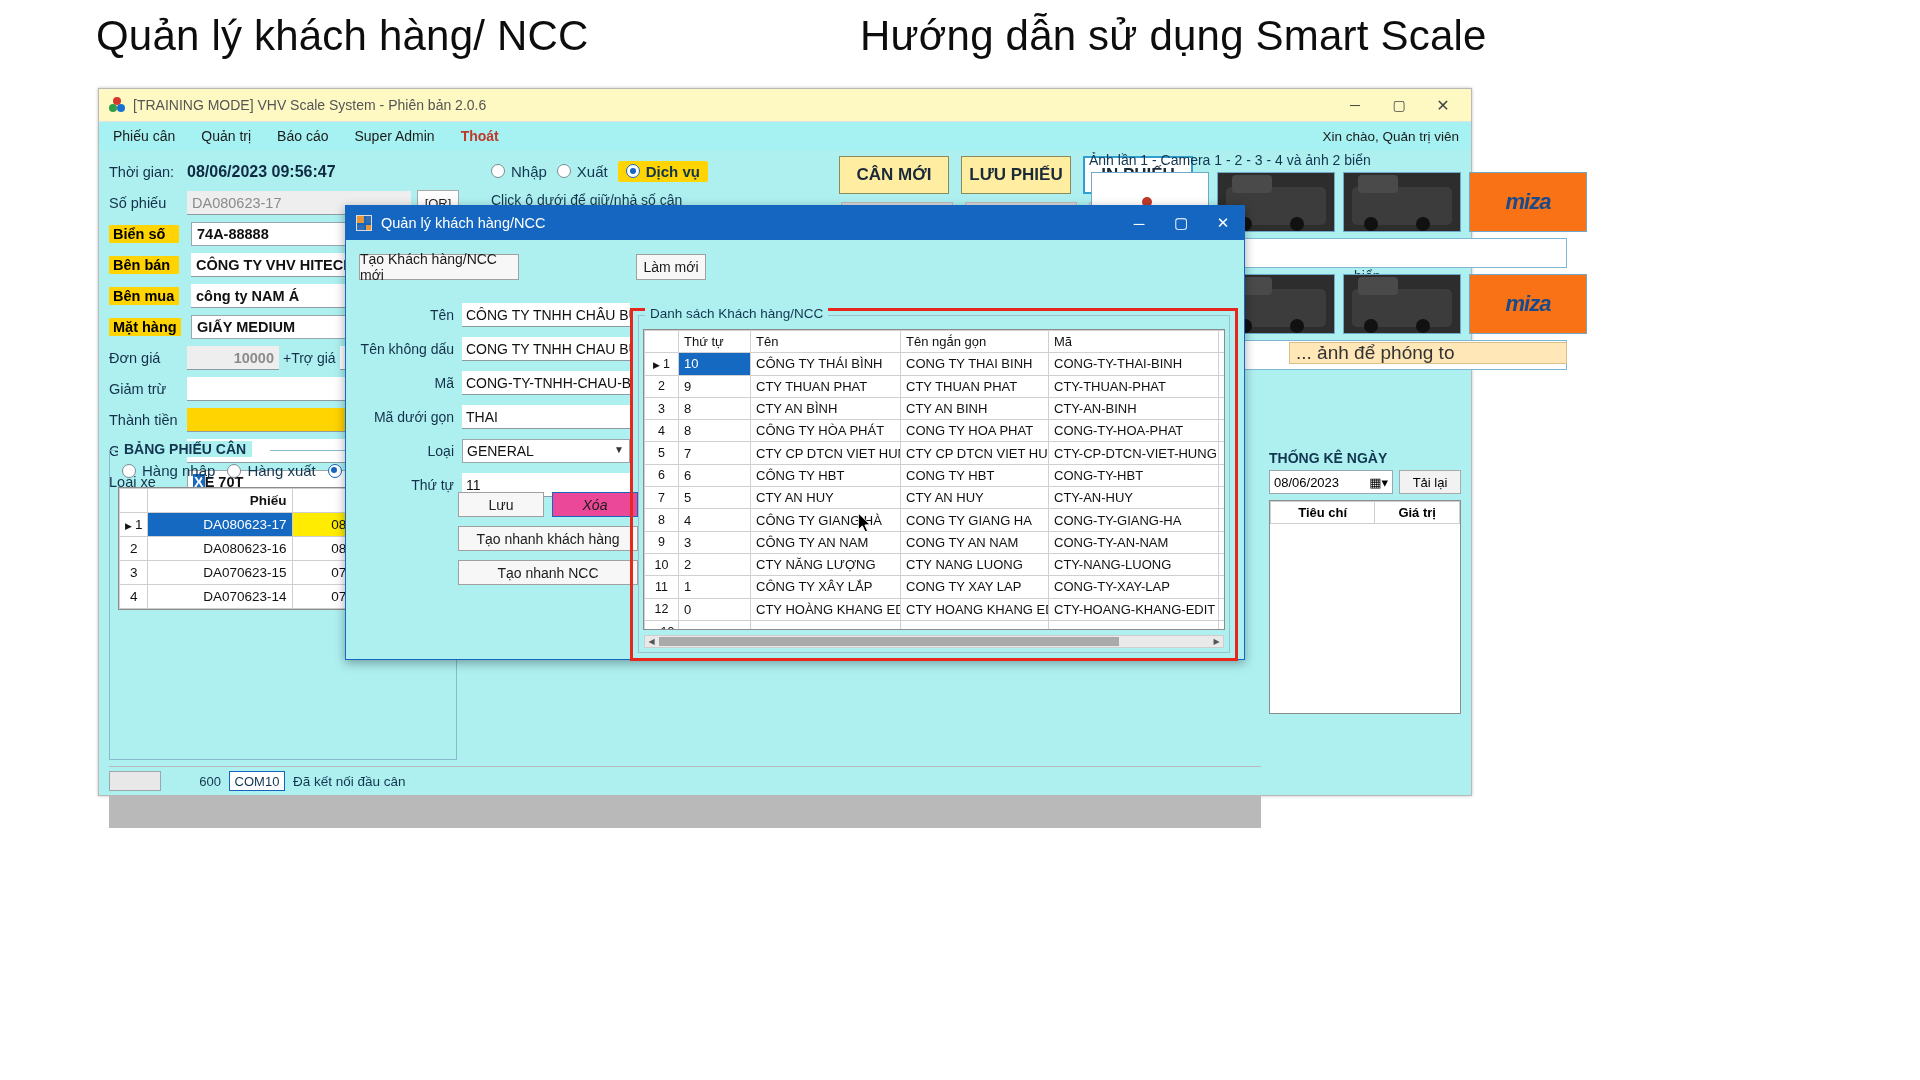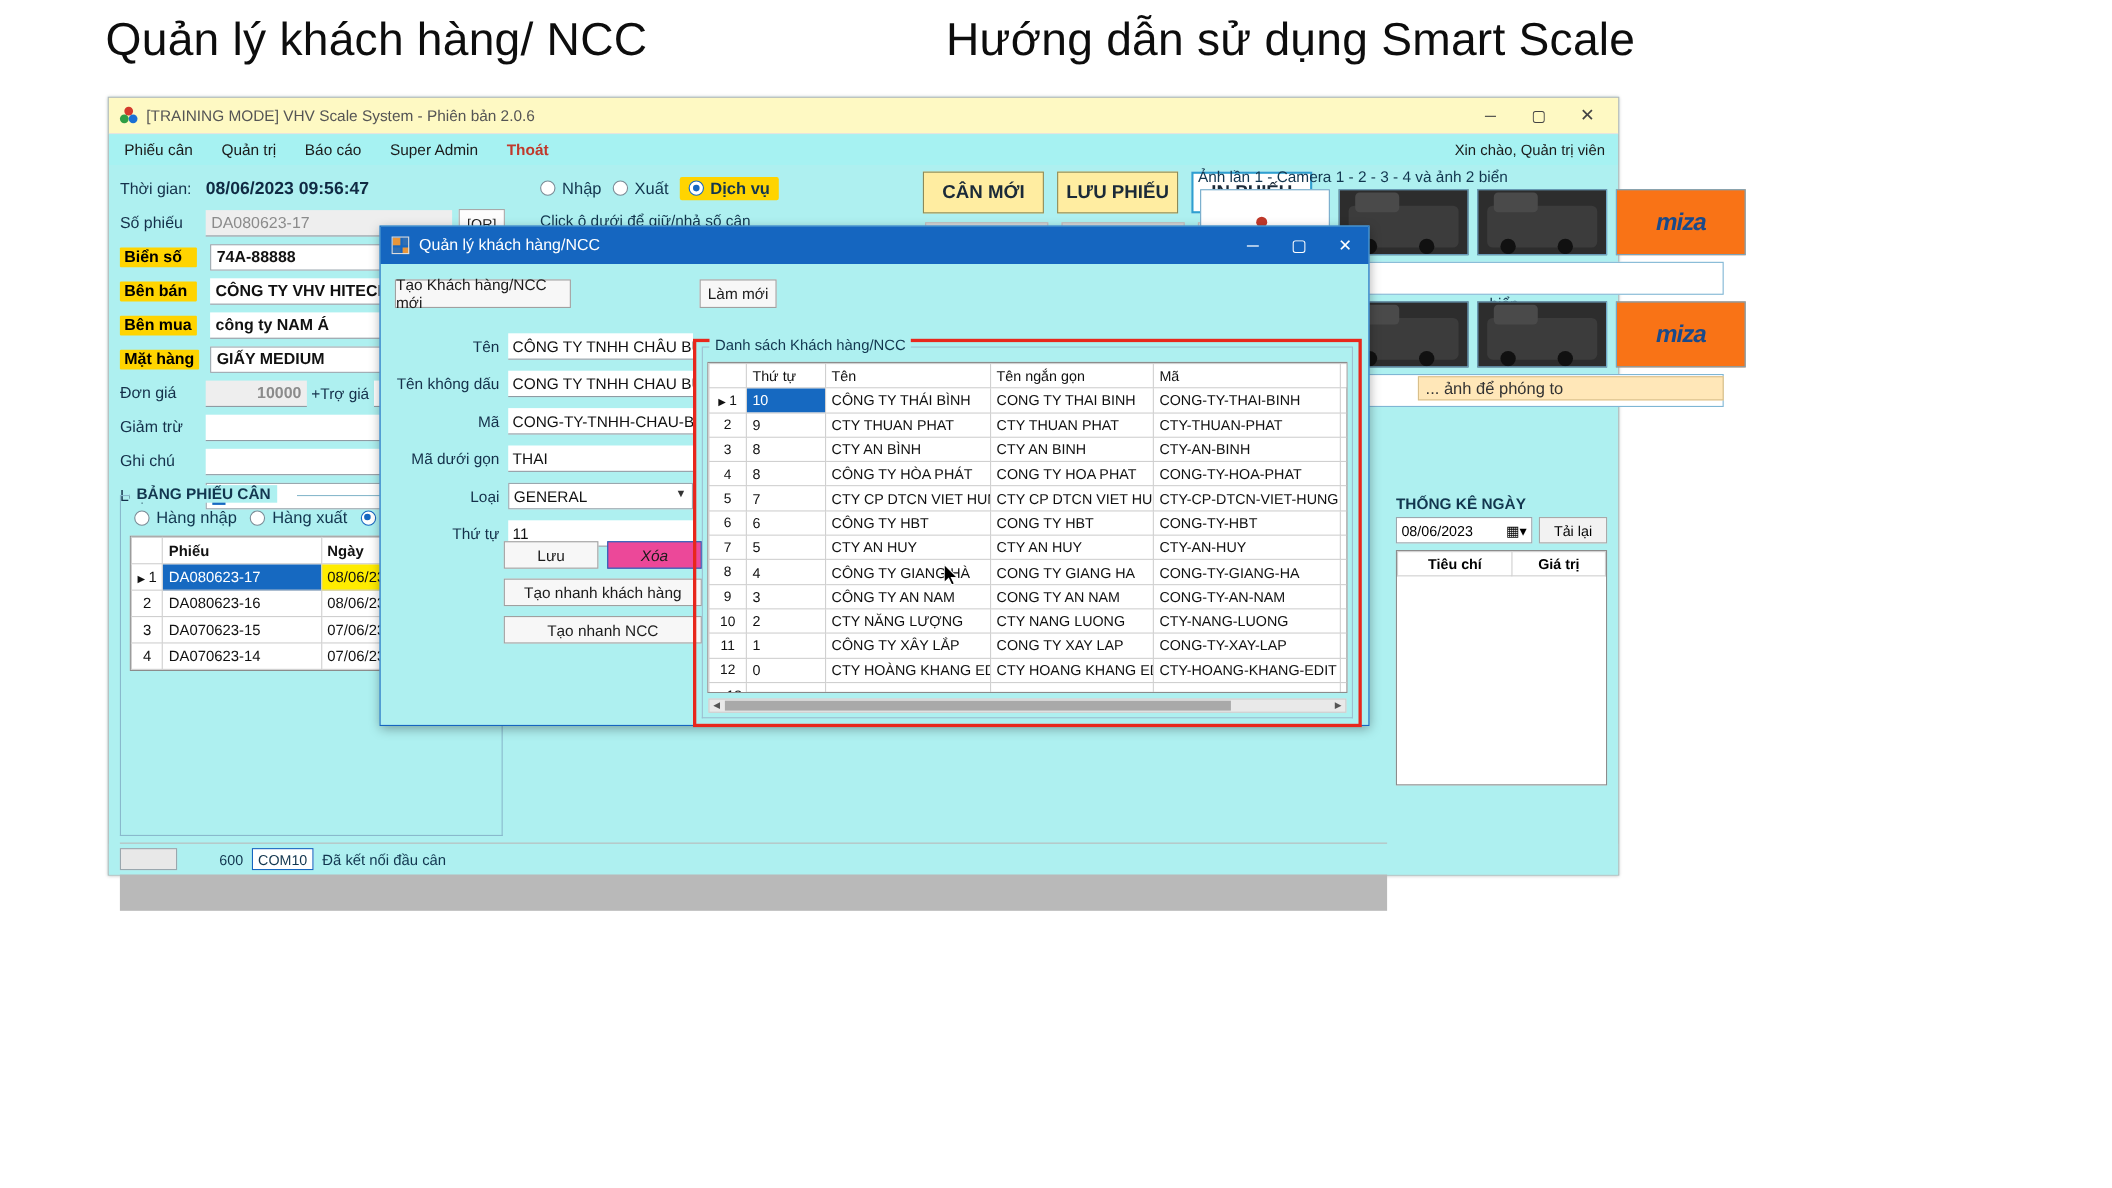--- a/index.html
+++ b/index.html
@@ -123,35 +123,35 @@
     background:#3c3c3c; border-radius:5px;
   }
   .truck:before{content:"";position:absolute;left:6px;top:-12px;width:40px;height:18px;background:#4a4a4a;border-radius:4px;}
   .truck:after{content:"";position:absolute;left:12px;bottom:-6px;width:14px;height:14px;border-radius:50%;background:#111;box-shadow:52px 0 0 #111;}
   .reddot { position:absolute; left:50px; top:24px; width:10px;height:10px;border-radius:50%;background:#c0392b;}
 
   .rightstrip { position:absolute; left:992px; top:88px; width:476px; }
   .rsbox { height:30px; border:1px solid #7fb6d4; background:#fff; margin-bottom:4px;}
 
   .camrow2 { position:absolute; left:992px; top:124px; display:flex; gap:8px; }
-  .zoomhint { position:absolute; left:1190px; top:192px; width:278px; height:22px; background:#ffe7b8; border:1px solid #d9bf8a; font-size:15px; color:#333; display:flex;align-items:center;padding-left:6px;}
+  .zoomhint { position:absolute; left:1190px; top:192px; width:278px; height:22px; background:#ffe7b8; border:1px solid #d9bf8a; font-size:19px; color:#333; display:flex;align-items:center;padding-left:6px;}
 
   
   .grp {
     position:absolute; left:10px; top:300px; width:348px; height:310px;
     border:1px solid #89b9cc; border-top:none;
   }
   .grp .legend { position:absolute; left:8px; top:-9px; background:#aef0f0; padding:0 6px; font-size:14px; font-weight:bold; color:#12364f;}
   .grp .lineL { position:absolute; left:0; top:0; width:8px; height:1px; background:#89b9cc;}
   .grp .lineR { position:absolute; right:0; top:0; left:160px; height:1px; background:#89b9cc;}
   .grp-radios { display:flex; gap:12px; padding:12px 0 4px 12px; }
 
   .minitable { margin:4px 8px 0 8px; border:1px solid #8c8c8c; background:#fff; width:332px;}
   .minitable table { border-collapse:collapse; width:100%; font-size:13.5px;}
-  .minitable th, .minitable td { border:1px solid #cfcfcf; padding:3px 5px; text-align:left; height:24px; color:#111;}
+  .minitable th, .minitable td { border:1px solid #cfcfcf; padding:3px 5px; text-align:right; height:24px; color:#111;}
   .minitable th { background:#fff; font-weight:bold; }
   .minitable td.idx { width:26px; text-align:center; background:#fff;}
   .minitable tr.sel td { background:#1669c1; color:#fff;}
   .minitable tr.sel td.idx { background:#fff; color:#111;}
   .minitable tr.sel td.ylw { background:#ffec00; color:#111;}
 
   .graypanel { position:absolute; left:10px; top:616px; right:210px; height:62px; background:#b9b9b9;}
 
   
   .stats { position:absolute; right:10px; top:300px; width:192px; }
@@ -319,20 +319,25 @@
         <span class="fin num" style="flex:0 0 58px">0</span>
         <span class="unit">=</span>
       </div>
 
       <div class="frow">
         <span class="flabel">Giảm trừ</span>
         <span class="fin num">0</span>
         <span class="unit">đ</span>
       </div>
 
+      <div class="frow">
+        <span class="flabel">Thành tiền</span>
+        <span class="fin yellow">1,100,000</span>
+        <span class="unit">đ</span>
+      </div>
 
       <div class="frow">
         <span class="flabel">Ghi chú</span>
         <span class="fin"></span>
       </div>
 
       <div class="frow">
         <span class="flabel">Loại xe</span>
         <span class="fin combo bold">
             <span class="selhl">X</span>

